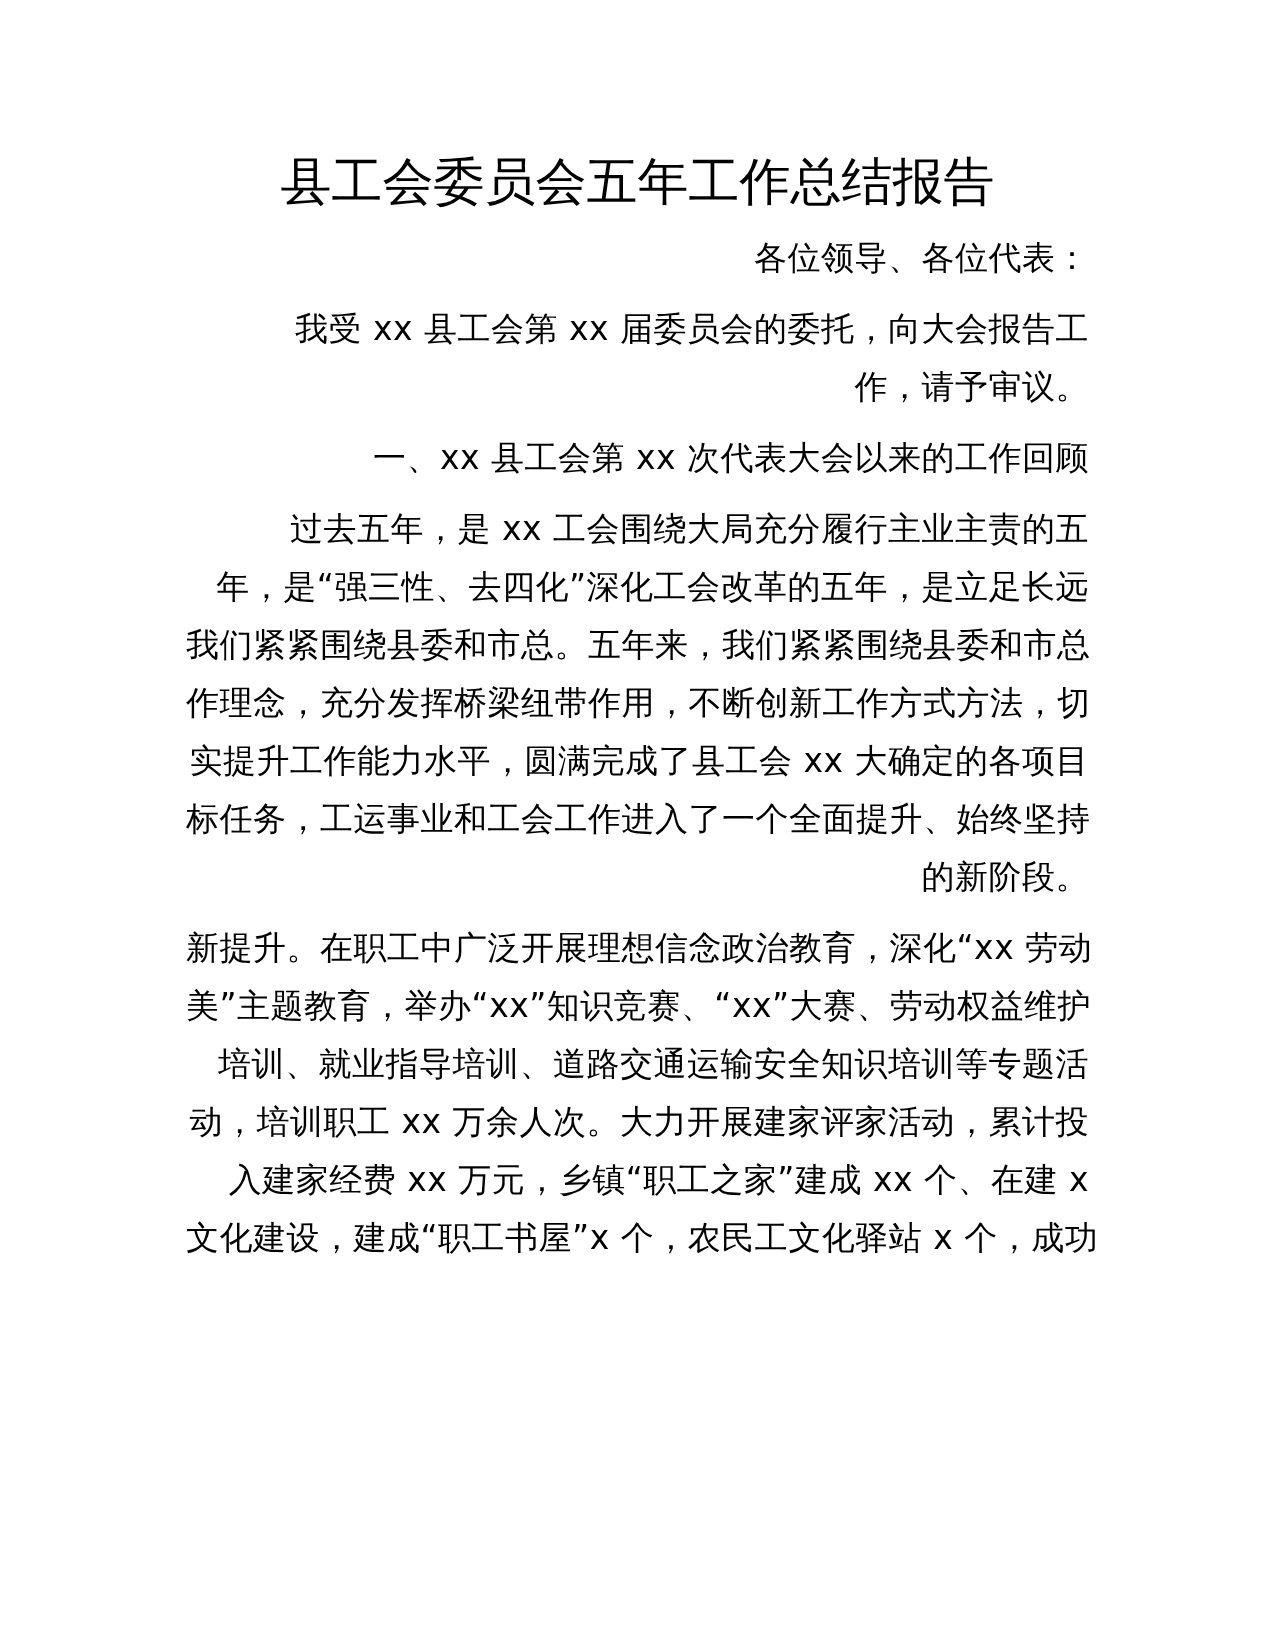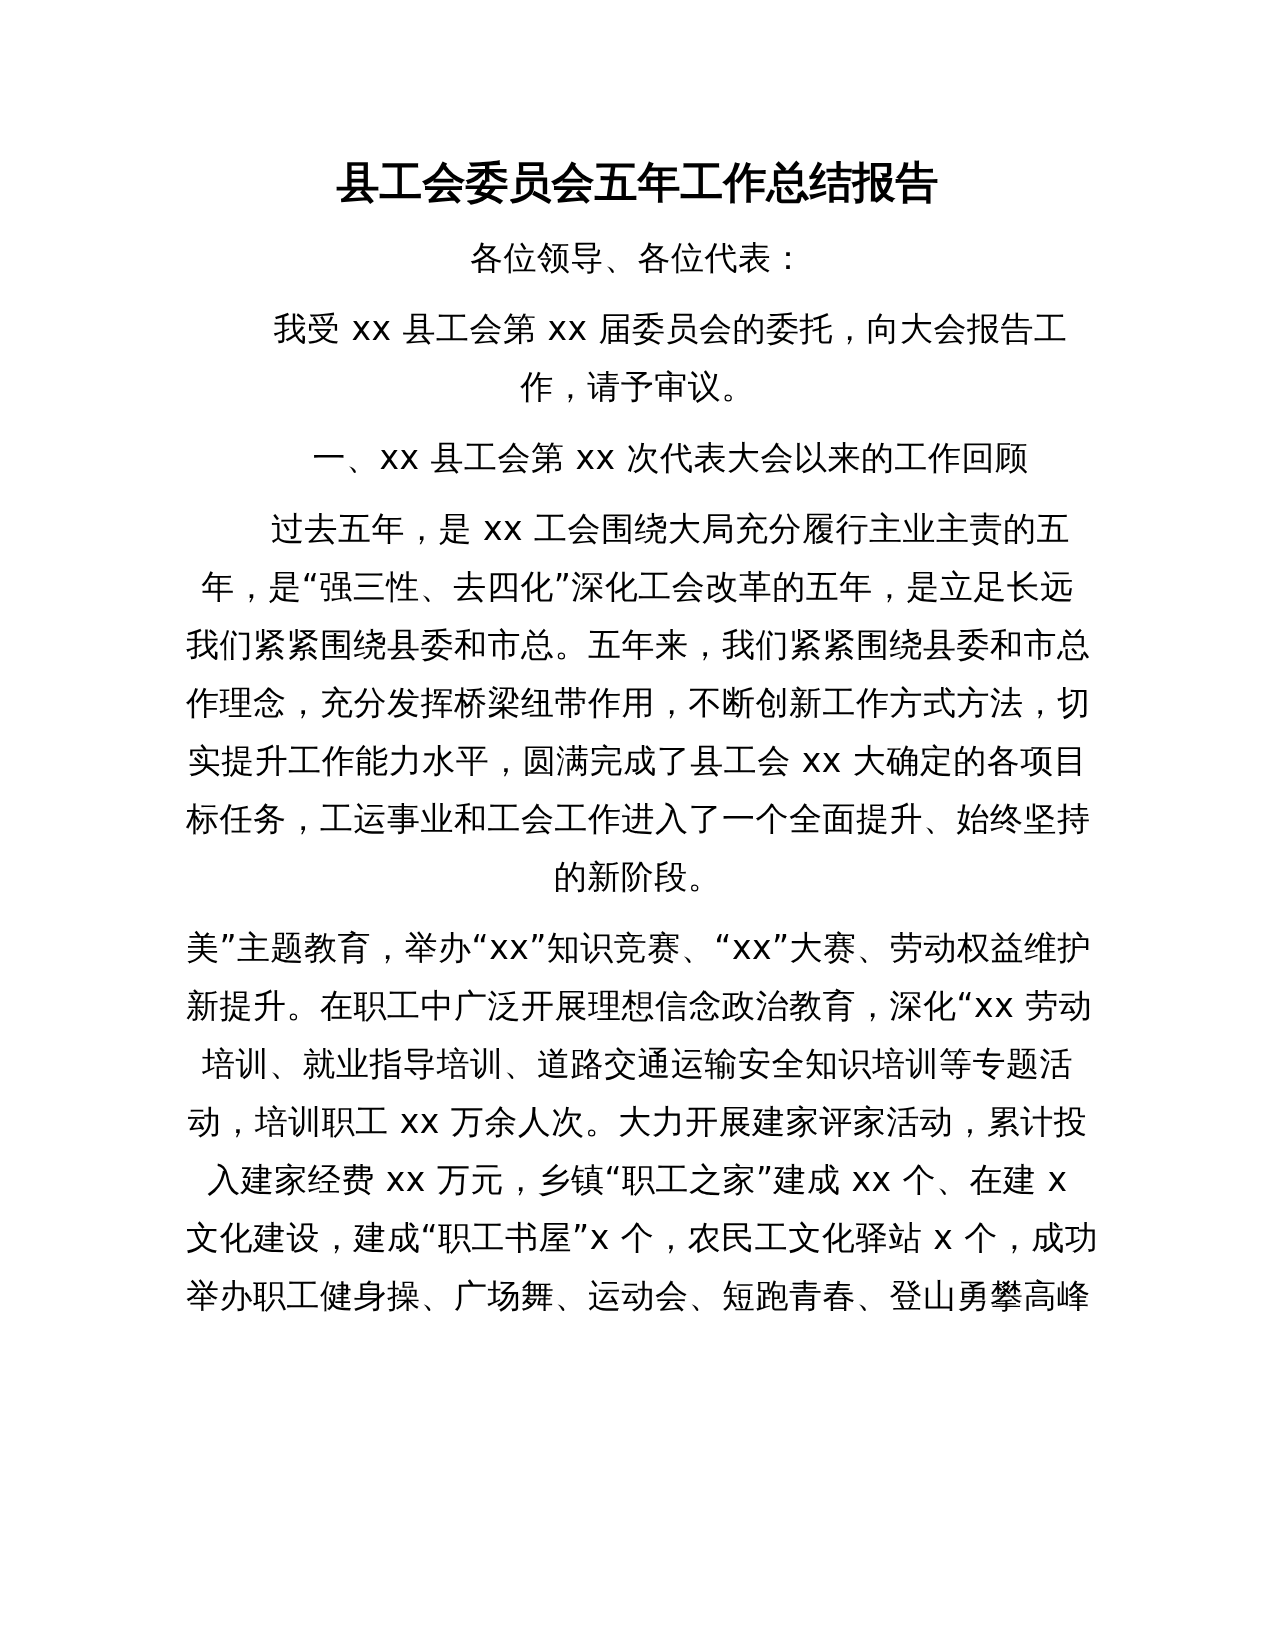--- a/index.html
+++ b/index.html
@@ -12,36 +12,36 @@
     width: 1275px;
     height: 1650px;
     background: #ffffff;
     color: #000000;
     font-family: "DejaVu Sans", sans-serif;
     box-sizing: border-box;
     padding: 146px 186px 0 186px;
     overflow: hidden;
   }
   .doc-title {
-    font-size: 43px;
-    font-weight: bold;
+    font-size: 51px;
+    font-weight: normal;
     line-height: 72px;
     text-align: center;
     margin: 0 0 11px 0;
     white-space: nowrap;
   }
   .para {
     margin: 0 0 13px 0;
   }
   .line {
     font-size: 33px;
     line-height: 58px;
     height: 58px;
     white-space: nowrap;
-    text-align: center;
+    text-align: right;
     letter-spacing: 0.5px;
   }
   .line.indent {
     text-indent: 66px;
   }
 </style>
 </head>
 <body>
 
 <div class="page">
@@ -60,22 +60,21 @@
       <div class="para">
         <div class="line indent">过去五年，是 xx 工会围绕大局充分履行主业主责的五</div>
         <div class="line">年，是“强三性、去四化”深化工会改革的五年，是立足长远</div>
         <div class="line">我们紧紧围绕县委和市总。五年来，我们紧紧围绕县委和市总</div>
         <div class="line">作理念，充分发挥桥梁纽带作用，不断创新工作方式方法，切</div>
         <div class="line">实提升工作能力水平，圆满完成了县工会 xx 大确定的各项目</div>
         <div class="line">标任务，工运事业和工会工作进入了一个全面提升、始终坚持</div>
         <div class="line">的新阶段。</div>
       </div>
       <div class="para">
+        <div class="line">新提升。在职工中广泛开展理想信念政治教育，深化“xx 劳动</div>
         <div class="line">美”主题教育，举办“xx”知识竞赛、“xx”大赛、劳动权益维护</div>
-        <div class="line">新提升。在职工中广泛开展理想信念政治教育，深化“xx 劳动</div>
         <div class="line">培训、就业指导培训、道路交通运输安全知识培训等专题活</div>
         <div class="line">动，培训职工 xx 万余人次。大力开展建家评家活动，累计投</div>
         <div class="line">入建家经费 xx 万元，乡镇“职工之家”建成 xx 个、在建 x</div>
         <div class="line">文化建设，建成“职工书屋”x 个，农民工文化驿站 x 个，成功</div>
-        <div class="line">举办职工健身操、广场舞、运动会、短跑青春、登山勇攀高峰</div>
       </div>
     </div>
 </div>
 
 </body></html>

